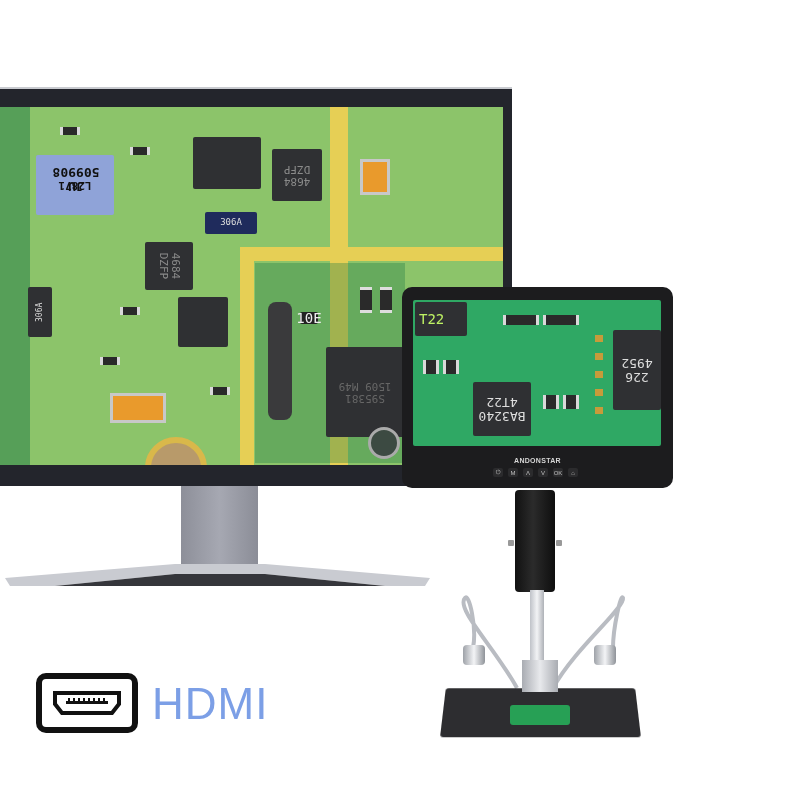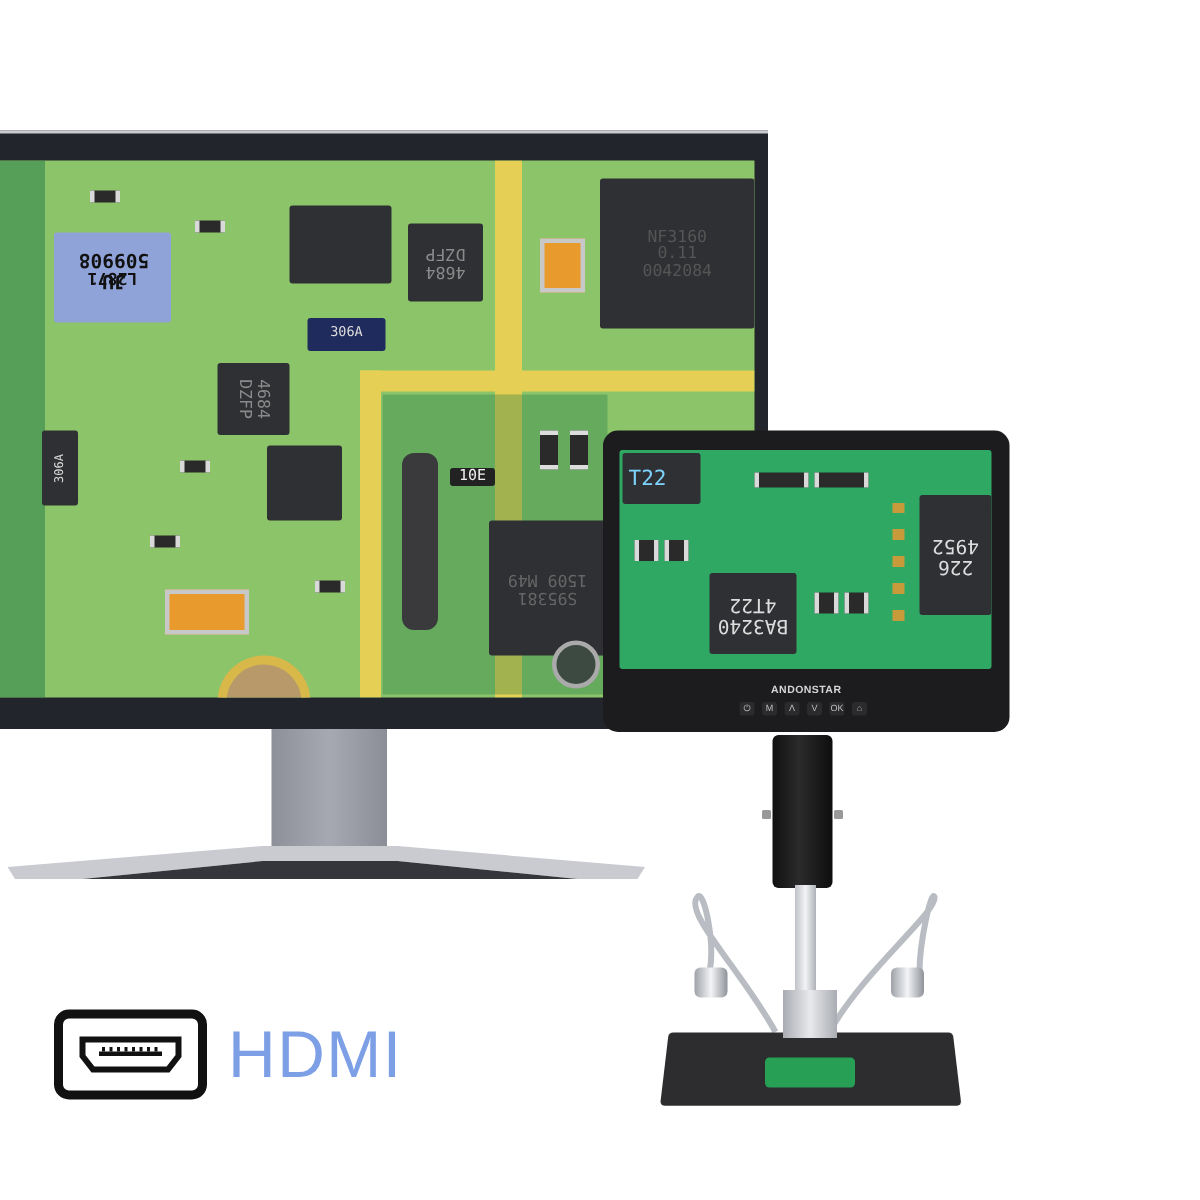--- a/index.html
+++ b/index.html
@@ -54,35 +54,30 @@
   <div class="abs" style="left:44px;top:58px;font-family:'DejaVu Sans Mono',monospace;font-size:13px;font-weight:bold;color:#111;line-height:14px;transform:rotate(180deg);width:64px;text-align:center;">
     <div>JU</div>
     <div>509908</div>
   </div>
   <div class="abs chip" style="left:193px;top:30px;width:68px;height:52px;"></div>
   <div class="abs chip" style="left:272px;top:42px;width:50px;height:52px;flex-direction:column;transform:rotate(180deg);">
     <span>4684</span>
     <span>DZFP</span>
   </div>
   <div class="abs chip chip-navy" style="left:205px;top:105px;width:52px;height:22px;font-size:9px;">306A</div>
-  <div class="abs chip" style="left:400px;top:12px;width:103px;height:100px;flex-direction:column;color:#555;">
-    <span>NF3160</span>
-    <span>0.11</span>
-    <span>0042084</span>
-  </div>
   <div class="abs cap-orange" style="left:360px;top:52px;width:24px;height:30px;"></div>
   <div class="abs chip" style="left:145px;top:135px;width:48px;height:48px;flex-direction:column;transform:rotate(90deg);">
     <span>4684</span>
     <span>DZFP</span>
   </div>
   <div class="abs chip" style="left:28px;top:180px;width:24px;height:50px;font-size:8px;writing-mode:vertical-rl;transform:rotate(180deg);color:#ddd;">306A</div>
   <div class="abs chip" style="left:178px;top:190px;width:50px;height:50px;"></div>
   <div class="abs cap-orange" style="left:110px;top:286px;width:50px;height:24px;"></div>
   <div class="abs chip" style="left:268px;top:195px;width:24px;height:118px;border-radius:8px;background:#3a3a3c;"></div>
-  <div class="abs chip" style="left:300px;top:205px;width:30px;height:12px;font-size:10px;color:#eee;background:#222;">10E</div>
+  <div class="abs chip" style="left:300px;top:205px;width:18px;height:12px;font-size:14px;color:#eee;background:#222;">10E</div>
   <div class="abs chip" style="left:326px;top:240px;width:78px;height:90px;flex-direction:column;color:#666;transform:rotate(180deg);">
     <span>S95381</span>
     <span>1509 M49</span>
   </div>
   <div class="abs" style="left:145px;top:330px;width:50px;height:50px;border-radius:50%;background:#b89a6a;border:6px solid #d9b84a;"></div>
   <div class="abs" style="left:368px;top:320px;width:26px;height:26px;border-radius:50%;background:#3c4a42;border:3px solid #aaa;"></div>
 
   <div class="abs smd" style="left:60px;top:20px;width:14px;height:8px;"></div>
   <div class="abs smd" style="left:130px;top:40px;width:14px;height:8px;"></div>
   <div class="abs smd" style="left:120px;top:200px;width:14px;height:8px;"></div>
@@ -106,21 +101,21 @@
   <path d="M98 100 C 120 60, 170 20, 168 10 C 166 4, 158 40, 158 60" stroke="#b9bcc2" stroke-width="4" fill="none"></path>
 </svg>
 <div class="abs lamp" style="left:463px;top:645px;"></div>
 <div class="abs lamp" style="left:594px;top:645px;"></div>
 <div class="abs base-plate"></div>
 <div class="abs" style="left:522px;top:660px;width:36px;height:32px;background:linear-gradient(90deg,#a9acb2,#e8e9ec,#a9acb2);"></div>
 <div class="abs board"></div>
 
 <div class="abs dev"></div>
 <div class="abs dev-screen">
-  <div class="abs chip" style="left:2px;top:2px;width:48px;height:34px;font-size:14px;color:#7dd3fc;justify-content:flex-start;padding-left:4px;">T22</div>
+  <div class="abs chip" style="left:2px;top:2px;width:48px;height:34px;font-size:14px;color:#bef264;justify-content:flex-start;padding-left:4px;">T22</div>
   <div class="abs chip" style="left:60px;top:82px;width:58px;height:54px;flex-direction:column;font-size:13px;color:#ddd;transform:rotate(180deg);">
     <span>BA3240</span>
     <span>4T22</span>
   </div>
   <div class="abs chip" style="left:200px;top:30px;width:48px;height:80px;flex-direction:column;font-size:13px;color:#ddd;transform:rotate(180deg);">
     <span>226</span>
     <span>4952</span>
   </div>
   <div class="abs" style="left:182px;top:35px;width:8px;height:80px;background:repeating-linear-gradient(180deg,#c79b3a 0 7px,#2fa864 7px 18px);"></div>
   <div class="abs smd" style="left:90px;top:15px;width:30px;height:10px;"></div>

